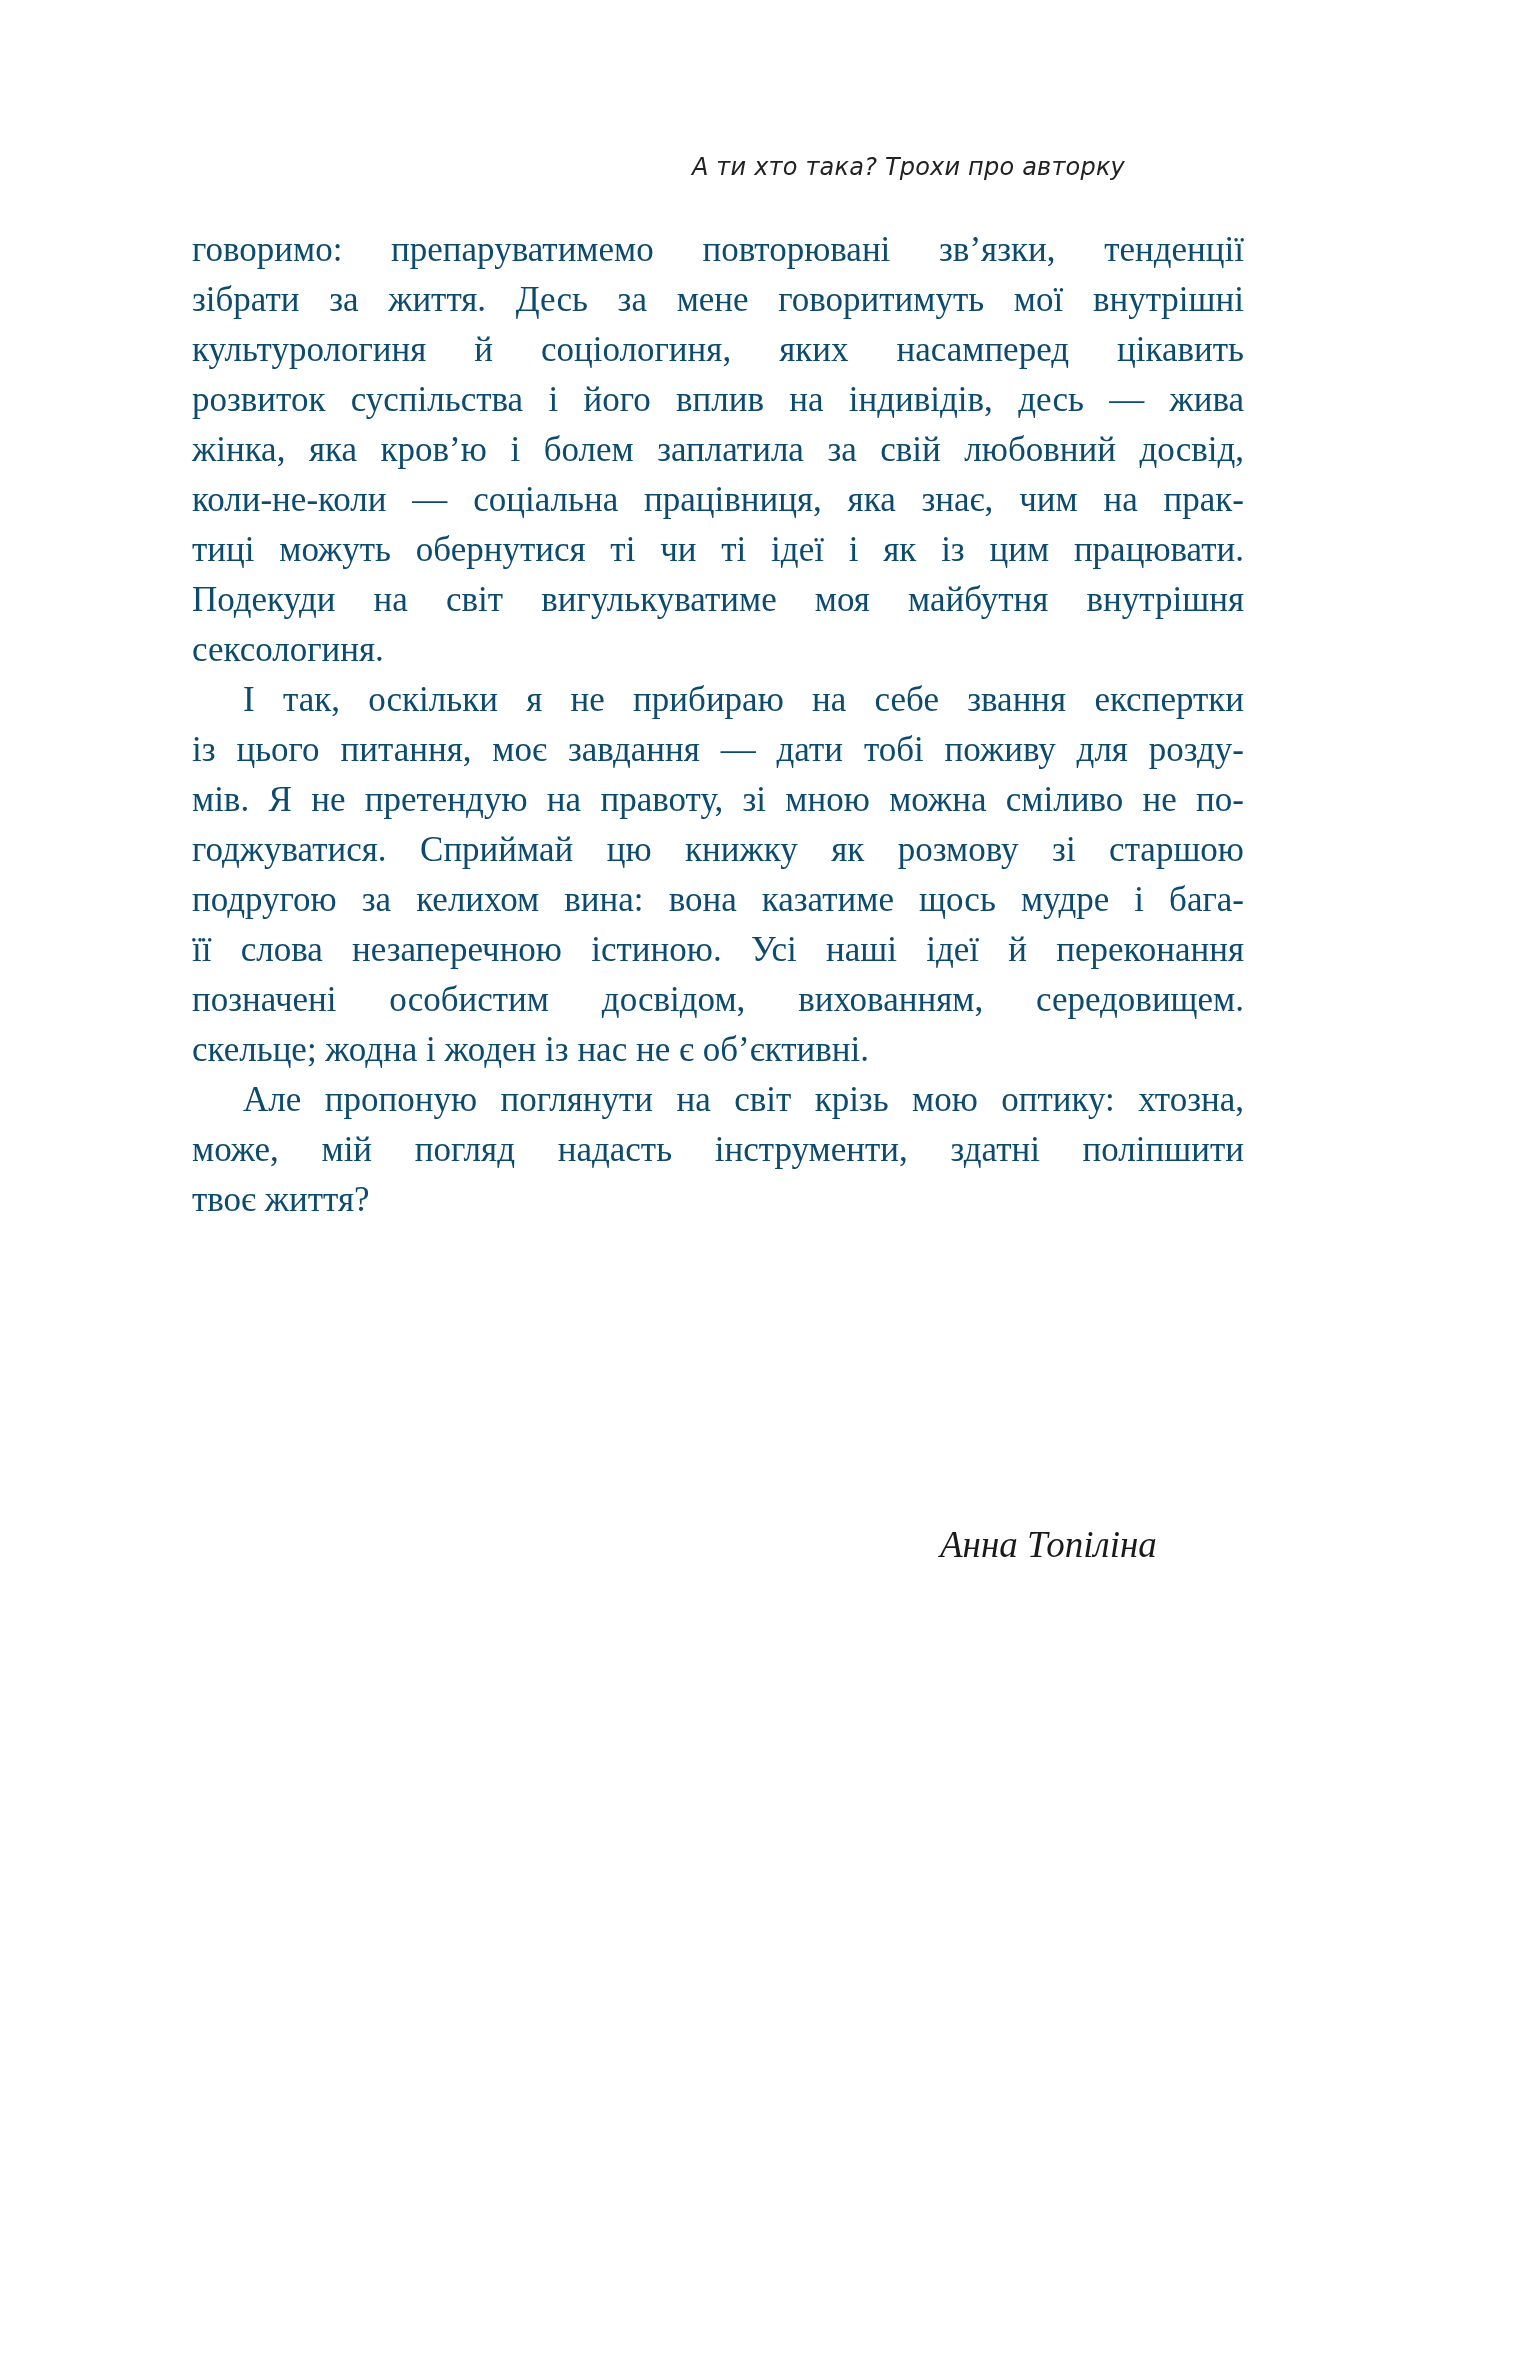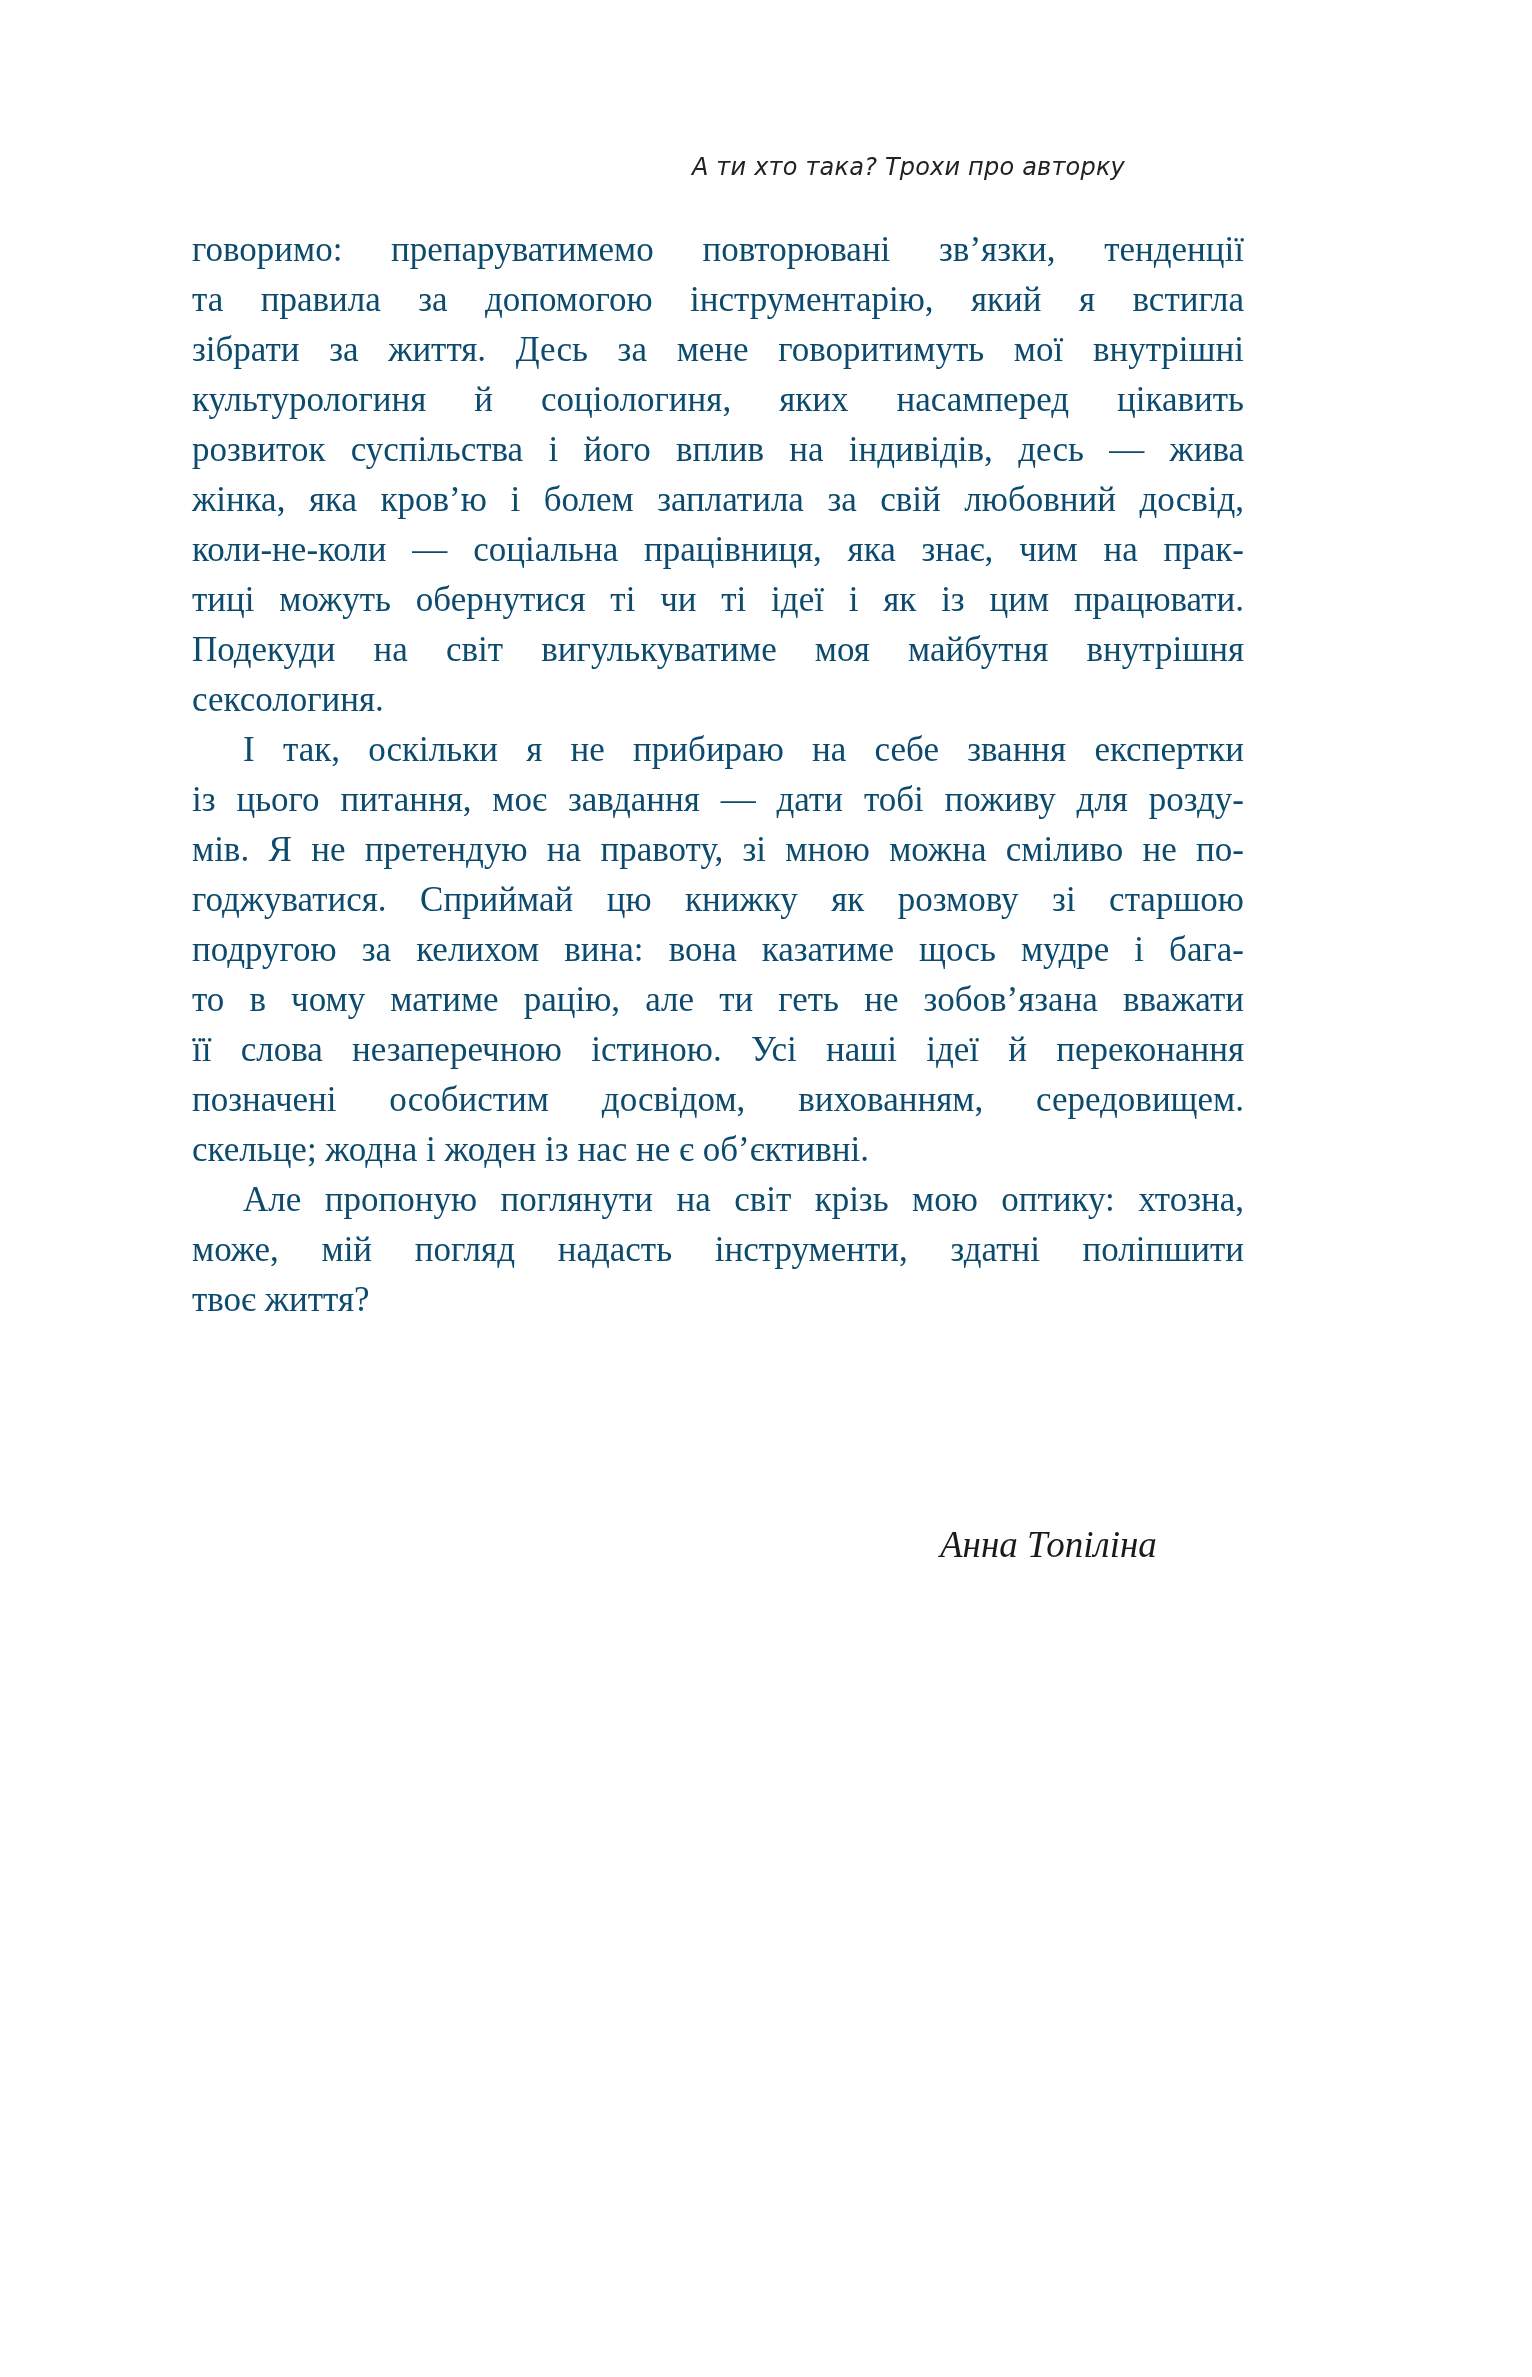--- a/index.html
+++ b/index.html
@@ -75,38 +75,36 @@
 <body>
 
 <div class="page">
 
   <div class="running-head">А ти хто така? Трохи про авторку</div>
 
   <div class="body-text">
 
     <div class="paragraph">
       <span class="line">говоримо: препаруватимемо повторювані зв’язки, тенденції</span>
-      <span class="line">та правила за допомогою інструментарію, який я встигла</span>
       <span class="line">зібрати за життя. Десь за мене говоритимуть мої внутрішні</span>
       <span class="line">культурологиня й соціологиня, яких насамперед цікавить</span>
       <span class="line">розвиток суспільства і його вплив на індивідів, десь — жива</span>
       <span class="line">жінка, яка кров’ю і болем заплатила за свій любовний досвід,</span>
       <span class="line">коли-не-коли — соціальна працівниця, яка знає, чим на прак-</span>
       <span class="line">тиці можуть обернутися ті чи ті ідеї і як із цим працювати.</span>
       <span class="line">Подекуди на світ вигулькуватиме моя майбутня внутрішня</span>
       <span class="line last">сексологиня.</span>
     </div>
 
     <div class="paragraph">
       <span class="line indent">І так, оскільки я не прибираю на себе звання експертки</span>
       <span class="line">із цього питання, моє завдання — дати тобі поживу для розду-</span>
       <span class="line">мів. Я не претендую на правоту, зі мною можна сміливо не по-</span>
       <span class="line">годжуватися. Сприймай цю книжку як розмову зі старшою</span>
       <span class="line">подругою за келихом вина: вона казатиме щось мудре і бага-</span>
-      <span class="line">то в чому матиме рацію, але ти геть не зобов’язана вважати</span>
       <span class="line">її слова незаперечною істиною. Усі наші ідеї й переконання</span>
       <span class="line">позначені особистим досвідом, вихованням, середовищем.</span>
       <span class="line last">скельце; жодна і жоден із нас не є об’єктивні.</span>
     </div>
 
     <div class="paragraph">
       <span class="line indent">Але пропоную поглянути на світ крізь мою оптику: хтозна,</span>
       <span class="line">може, мій погляд надасть інструменти, здатні поліпшити</span>
       <span class="line last">твоє життя?</span>
     </div>

